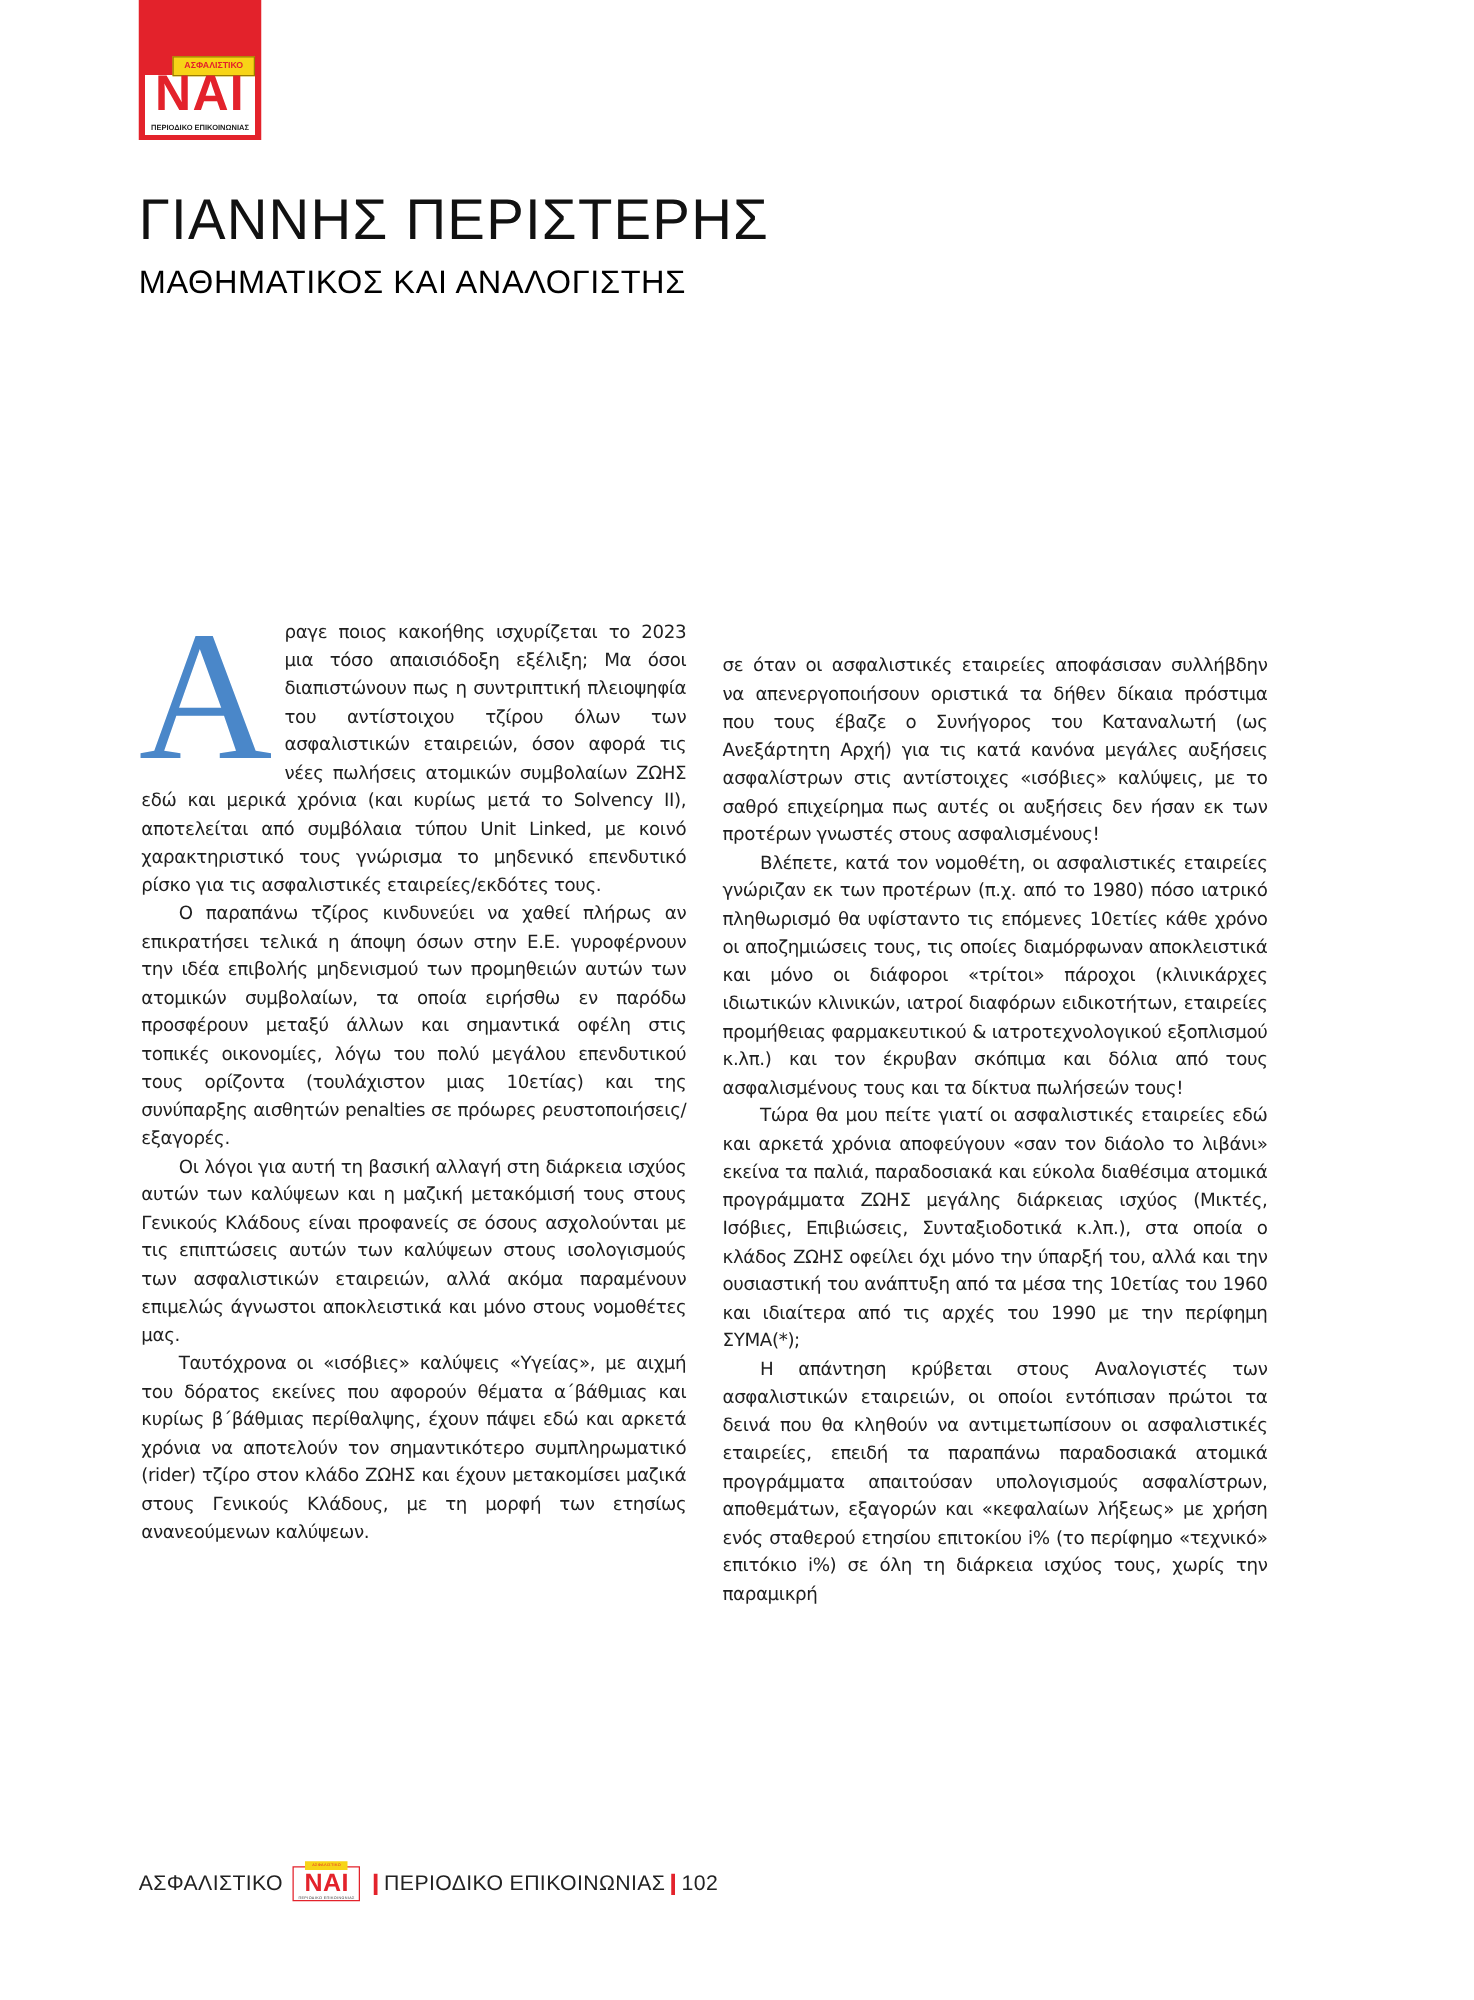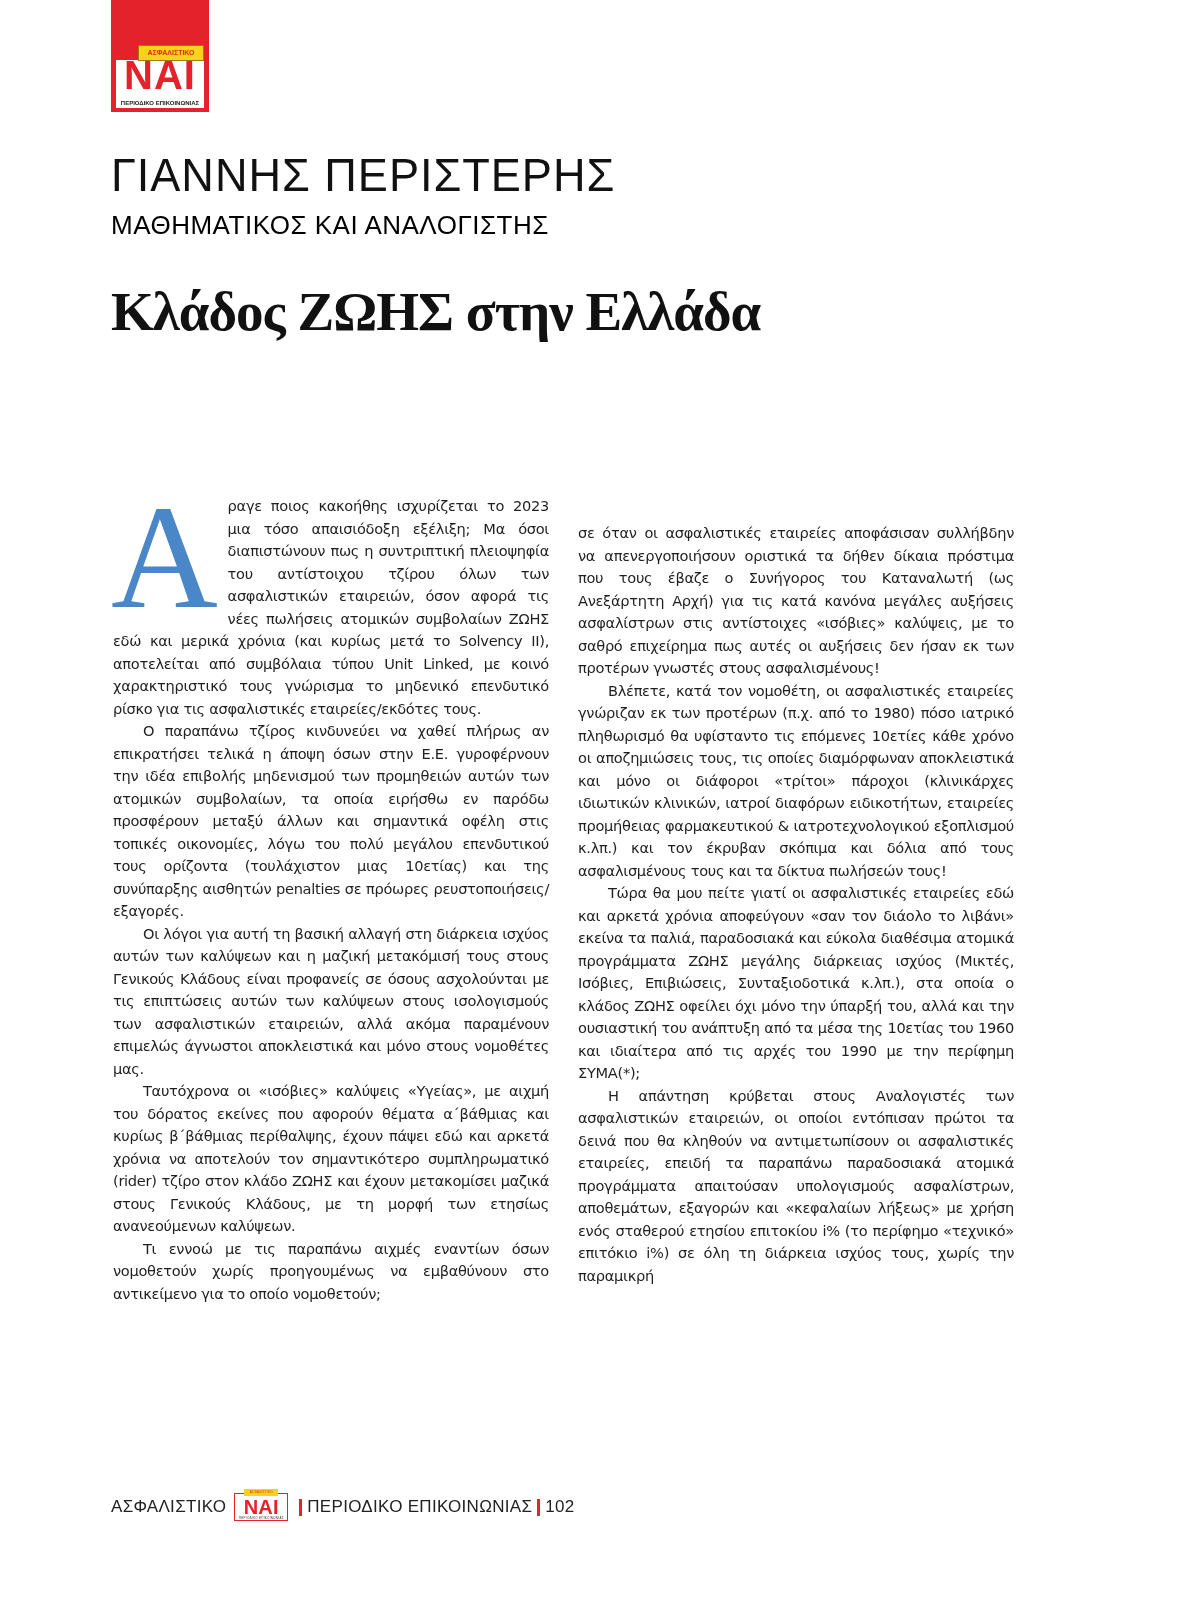--- a/index.html
+++ b/index.html
@@ -38,30 +38,29 @@
   <div class="white"></div>
   <div class="badge">ΑΣΦΑΛΙΣΤΙΚΟ</div>
   <div class="nai">ΝΑΙ</div>
   <div class="sub">ΠΕΡΙΟΔΙΚΟ ΕΠΙΚΟΙΝΩΝΙΑΣ</div>
 </div>
 
 <div class="author">ΓΙΑΝΝΗΣ ΠΕΡΙΣΤΕΡΗΣ</div>
 <div class="author-role">ΜΑΘΗΜΑΤΙΚΟΣ ΚΑΙ ΑΝΑΛΟΓΙΣΤΗΣ</div>
 
 <h1 class="headline" style="margin:0;">
-  <span>Κλάδος ΖΩΗΣ στην Ελλάδα</span><br>
+  <br>
 </h1>
 
 <div class="col left">
   <span class="dropcap">Α</span>
   <p class="first">ραγε ποιος κακοήθης ισχυρίζεται το 2023 μια τόσο απαισιόδοξη εξέλιξη; Μα όσοι διαπιστώνουν πως η συντριπτική πλειοψηφία του αντίστοιχου τζίρου όλων των ασφαλιστικών εταιρειών, όσον αφορά τις νέες πωλήσεις ατομικών συμβολαίων ΖΩΗΣ εδώ και μερικά χρόνια (και κυρίως μετά το Solvency II), αποτελείται από συμβόλαια τύπου Unit Linked, με κοινό χαρακτηριστικό τους γνώρισμα το μηδενικό επενδυτικό ρίσκο για τις ασφαλιστικές εταιρείες/εκδότες τους.</p>
   <p>Ο παραπάνω τζίρος κινδυνεύει να χαθεί πλήρως αν επικρατήσει τελικά η άποψη όσων στην Ε.Ε. γυροφέρνουν την ιδέα επιβολής μηδενισμού των προμηθειών αυτών των ατομικών συμβολαίων, τα οποία ειρήσθω εν παρόδω προσφέρουν μεταξύ άλλων και σημαντικά οφέλη στις τοπικές οικονομίες, λόγω του πολύ μεγάλου επενδυτικού τους ορίζοντα (τουλάχιστον μιας 10ετίας) και της συνύπαρξης αισθητών penalties σε πρόωρες ρευστοποιήσεις/εξαγορές.</p>
   <p>Οι λόγοι για αυτή τη βασική αλλαγή στη διάρκεια ισχύος αυτών των καλύψεων και η μαζική μετακόμισή τους στους Γενικούς Κλάδους είναι προφανείς σε όσους ασχολούνται με τις επιπτώσεις αυτών των καλύψεων στους ισολογισμούς των ασφαλιστικών εταιρειών, αλλά ακόμα παραμένουν επιμελώς άγνωστοι αποκλειστικά και μόνο στους νομοθέτες μας.</p>
   <p>Ταυτόχρονα οι «ισόβιες» καλύψεις «Υγείας», με αιχμή του δόρατος εκείνες που αφορούν θέματα α΄βάθμιας και κυρίως β΄βάθμιας περίθαλψης, έχουν πάψει εδώ και αρκετά χρόνια να αποτελούν τον σημαντικότερο συμπληρωματικό (rider) τζίρο στον κλάδο ΖΩΗΣ και έχουν μετακομίσει μαζικά στους Γενικούς Κλάδους, με τη μορφή των ετησίως ανανεούμενων καλύψεων.</p>
-  <p>Τι εννοώ με τις παραπάνω αιχμές εναντίων όσων νομοθετούν χωρίς προηγουμένως να εμβαθύνουν στο αντικείμενο για το οποίο νομοθετούν;</p>
 </div>
 
 <div class="col right">
   <p class="cont">σε όταν οι ασφαλιστικές εταιρείες αποφάσισαν συλλήβδην να απενεργοποιήσουν οριστικά τα δήθεν δίκαια πρόστιμα που τους έβαζε ο Συνήγορος του Καταναλωτή (ως Ανεξάρτητη Αρχή) για τις κατά κανόνα μεγάλες αυξήσεις ασφαλίστρων στις αντίστοιχες «ισόβιες» καλύψεις, με το σαθρό επιχείρημα πως αυτές οι αυξήσεις δεν ήσαν εκ των προτέρων γνωστές στους ασφαλισμένους!</p>
   <p>Βλέπετε, κατά τον νομοθέτη, οι ασφαλιστικές εταιρείες γνώριζαν εκ των προτέρων (π.χ. από το 1980) πόσο ιατρικό πληθωρισμό θα υφίσταντο τις επόμενες 10ετίες κάθε χρόνο οι αποζημιώσεις τους, τις οποίες διαμόρφωναν αποκλειστικά και μόνο οι διάφοροι «τρίτοι» πάροχοι (κλινικάρχες ιδιωτικών κλινικών, ιατροί διαφόρων ειδικοτήτων, εταιρείες προμήθειας φαρμακευτικού &amp; ιατροτεχνολογικού εξοπλισμού κ.λπ.) και τον έκρυβαν σκόπιμα και δόλια από τους ασφαλισμένους τους και τα δίκτυα πωλήσεών τους!</p>
   <p>Τώρα θα μου πείτε γιατί οι ασφαλιστικές εταιρείες εδώ και αρκετά χρόνια αποφεύγουν «σαν τον διάολο το λιβάνι» εκείνα τα παλιά, παραδοσιακά και εύκολα διαθέσιμα ατομικά προγράμματα ΖΩΗΣ μεγάλης διάρκειας ισχύος (Μικτές, Ισόβιες, Επιβιώσεις, Συνταξιοδοτικά κ.λπ.), στα οποία ο κλάδος ΖΩΗΣ οφείλει όχι μόνο την ύπαρξή του, αλλά και την ουσιαστική του ανάπτυξη από τα μέσα της 10ετίας του 1960 και ιδιαίτερα από τις αρχές του 1990 με την περίφημη ΣΥΜΑ(*);</p>
   <p>Η απάντηση κρύβεται στους Αναλογιστές των ασφαλιστικών εταιρειών, οι οποίοι εντόπισαν πρώτοι τα δεινά που θα κληθούν να αντιμετωπίσουν οι ασφαλιστικές εταιρείες, επειδή τα παραπάνω παραδοσιακά ατομικά προγράμματα απαιτούσαν υπολογισμούς ασφαλίστρων, αποθεμάτων, εξαγορών και «κεφαλαίων λήξεως» με χρήση ενός σταθερού ετησίου επιτοκίου i% (το περίφημο «τεχνικό» επιτόκιο i%) σε όλη τη διάρκεια ισχύος τους, χωρίς την παραμικρή</p>
 </div>
 
 <div class="footer">

